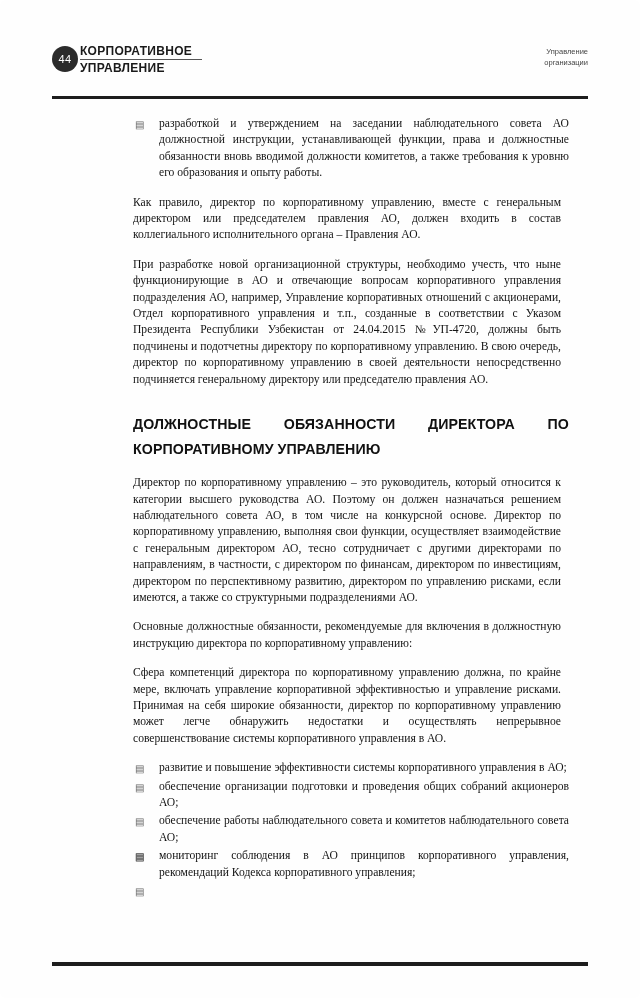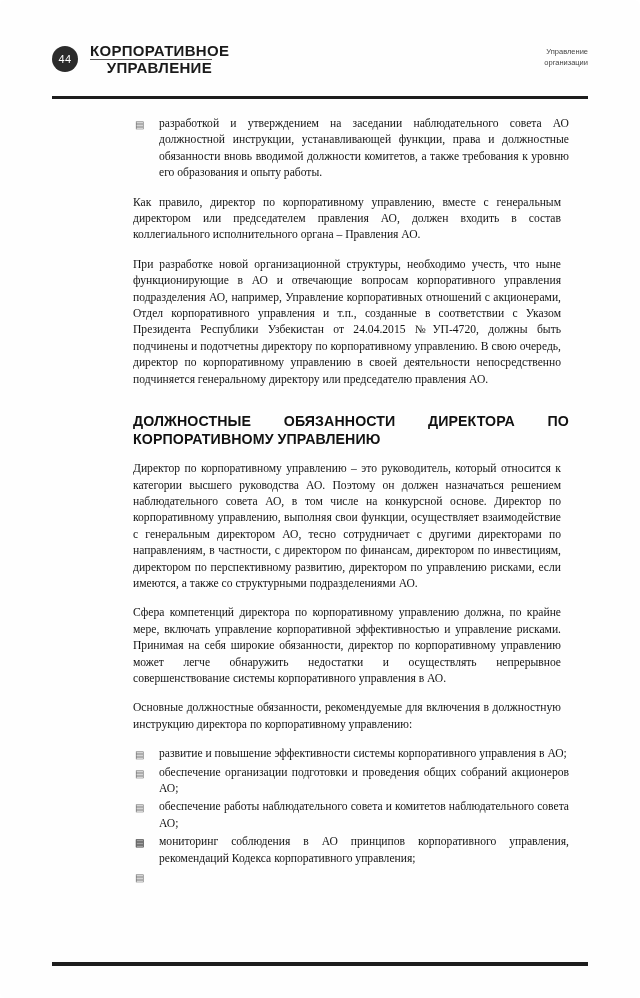--- a/index.html
+++ b/index.html
@@ -37,29 +37,28 @@
     color: #fff;
     font-family: "Liberation Sans", sans-serif;
     font-size: 11px;
     display: flex;
     align-items: center;
     justify-content: center;
     letter-spacing: 0.5px;
   }
   .header-title {
     position: absolute;
-    left: 38px;
+    left: 28px;
     top: 0px;
     font-family: "Liberation Sans", sans-serif;
     font-weight: bold;
-    font-size: 15px;
+    font-size: 12px;
     line-height: 14px;
     letter-spacing: 0.3px;
     color: #1a1a1a;
-    text-align: right;
   }
   .header-title .line1 {
     display: block;
     border-bottom: 1px solid #555;
     padding-bottom: 1px;
     width: 122px;
   }
   .header-title .line2 {
     display: block;
     padding-top: 1px;
@@ -123,21 +122,21 @@
     left: 2px;
     top: 1px;
     font-size: 10px;
     color: #666;
     line-height: 15px;
   }
   h2.section-title {
     font-family: "Liberation Sans", sans-serif;
     font-weight: bold;
     font-size: 14.2px;
-    line-height: 18px;
+    line-height: 25px;
     letter-spacing: 0.1px;
     margin: 24px 0 13px 0;
     color: #111;
   }
   .firstblock {
     
   }
 </style>
 </head>
 <body>
@@ -166,22 +165,22 @@
         <span>разработкой и утверждением на заседании наблюдательного совета АО должностной инструкции, устанавливающей функции, права и должностные обязанности вновь вводимой должности комитетов, а также требования к уровню его образования и опыту работы.</span>
       </li>
     </ul>
 
     <p class="para">Как правило, директор по корпоративному управлению, вместе с генеральным директором или председателем правления АО, должен входить в состав коллегиального исполнительного органа – Правления АО.</p>
     <p class="para">При разработке новой организационной структуры, необходимо учесть, что ныне функционирующие в АО и отвечающие вопросам корпоративного управления подразделения АО, например, Управление корпоративных отношений с акционерами, Отдел корпоративного управления и т.п., созданные в соответствии с Указом Президента Республики Узбекистан от 24.04.2015 №УП-4720, должны быть подчинены и подотчетны директору по корпоративному управлению. В свою очередь, директор по корпоративному управлению в своей деятельности непосредственно подчиняется генеральному директору или председателю правления АО.</p>
 
     <h2 class="section-title">ДОЛЖНОСТНЫЕ ОБЯЗАННОСТИ ДИРЕКТОРА ПО КОРПОРАТИВНОМУ УПРАВЛЕНИЮ</h2>
 
     <p class="para">Директор по корпоративному управлению – это руководитель, который относится к категории высшего руководства АО. Поэтому он должен назначаться решением наблюдательного совета АО, в том числе на конкурсной основе. Директор по корпоративному управлению, выполняя свои функции, осуществляет взаимодействие с генеральным директором АО, тесно сотрудничает с другими директорами по направлениям, в частности, с директором по финансам, директором по инвестициям, директором по перспективному развитию, директором по управлению рисками, если имеются, а также со структурными подразделениями АО.</p>
+    <p class="para">Основные должностные обязанности, рекомендуемые для включения в должностную инструкцию директора по корпоративному управлению:</p>
     <p class="para">Сфера компетенций директора по корпоративному управлению должна, по крайне мере, включать управление корпоративной эффективностью и управление рисками. Принимая на себя широкие обязанности, директор по корпоративному управлению может легче обнаружить недостатки и осуществлять непрерывное совершенствование системы корпоративного управления в АО.</p>
-    <p class="para">Основные должностные обязанности, рекомендуемые для включения в должностную инструкцию директора по корпоративному управлению:</p>
 
     <ul class="bullet-list tight">
       <li>
         <span class="bullet-glyph">▤</span>
         <span>развитие и повышение эффективности системы корпоративного управления в АО;</span>
       </li>
       <li>
         <span class="bullet-glyph">▤</span>
         <span>обеспечение организации подготовки и проведения общих собраний акционеров АО;</span>
       </li>

